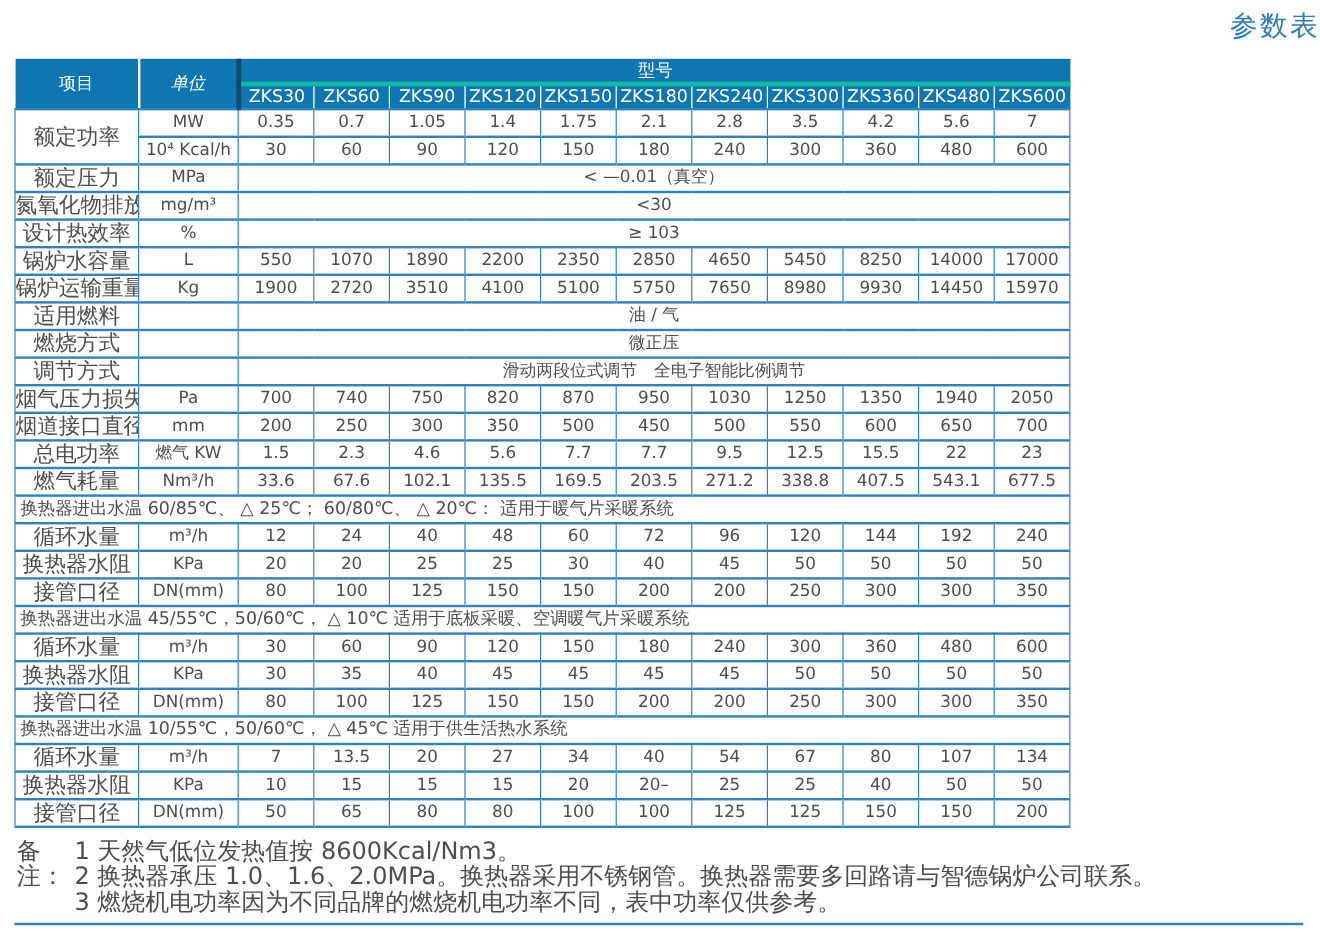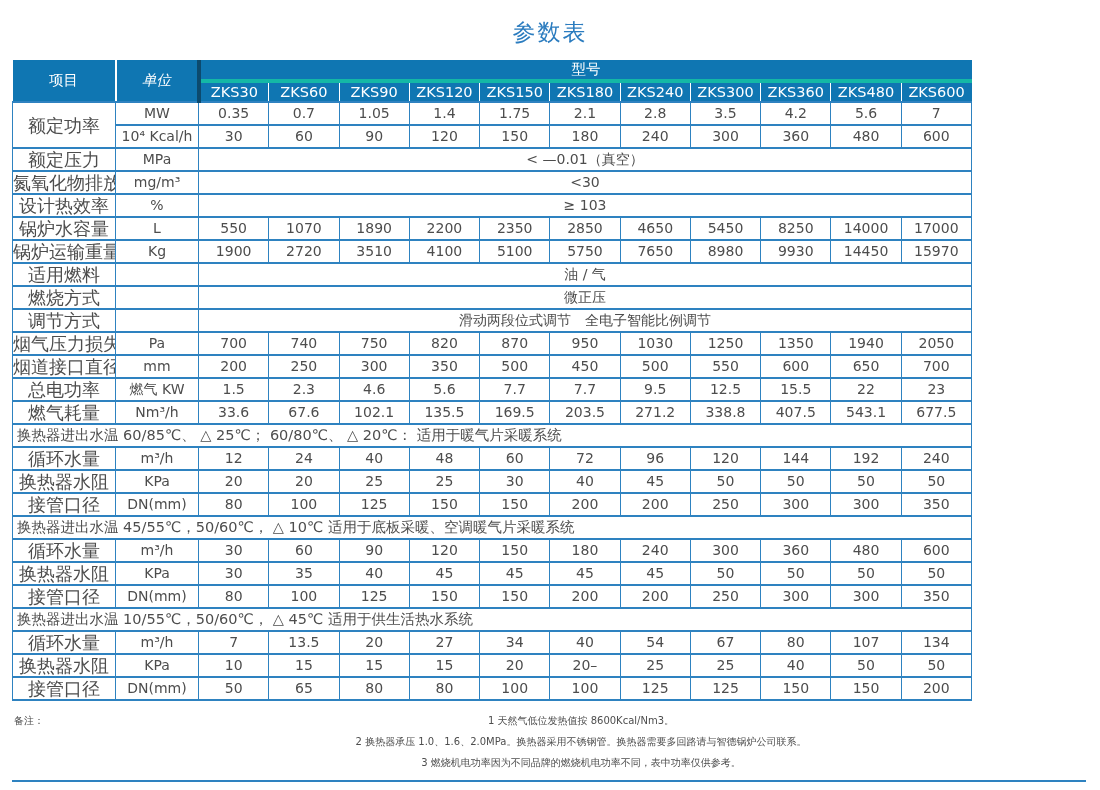--- a/index.html
+++ b/index.html
@@ -10,32 +10,32 @@
   }
   *{box-sizing:border-box;margin:0;padding:0;}
   html,body{background:#ffffff;}
   body{
     width:1100px;height:790px;overflow:hidden;
     font-family:"DejaVu Sans","Liberation Sans",sans-serif;
     color:var(--text);
   }
   .page{width:1100px;height:790px;position:relative;}
   .page-title{
-    text-align:center;
+    text-align:right;
     color:var(--title);
     font-size:23px;
     font-weight:400;
     letter-spacing:2px;
-    padding-top:17px;
+    padding-top:6px;
     margin-bottom:11px;
   }
   table.param{
     table-layout:fixed;
     border-collapse:collapse;
-    width:960px;
+    width:880px;
     margin-left:12px;
     margin-top:12px;
   }
   col.c-item{width:103px;}
   col.c-unit{width:83px;}
   thead th{
     background:var(--header-bg);
     color:#ffffff;
     font-weight:400;
     font-size:14.5px;
@@ -63,26 +63,26 @@
   }
   tbody td.lbl{font-size:18px;}
   tbody td.section{
     text-align:left;
     padding-left:4px;
     font-size:14.5px;
   }
   .notes{
     display:flex;
     margin:9px 0 0 14px;
-    font-size:10px;
+    font-size:20px;
     line-height:21px;
     color:var(--text);
   }
   .notes-label{width:48px;flex:none;}
-  .notes-list{flex:1;text-align:center;}
+  .notes-list{flex:1;}
   .bottom-rule{
     width:1074px;
     margin:7px 0 0 12px;
     height:2px;
     background:var(--border);
   }
 </style>
 </head>
 <body>
 

